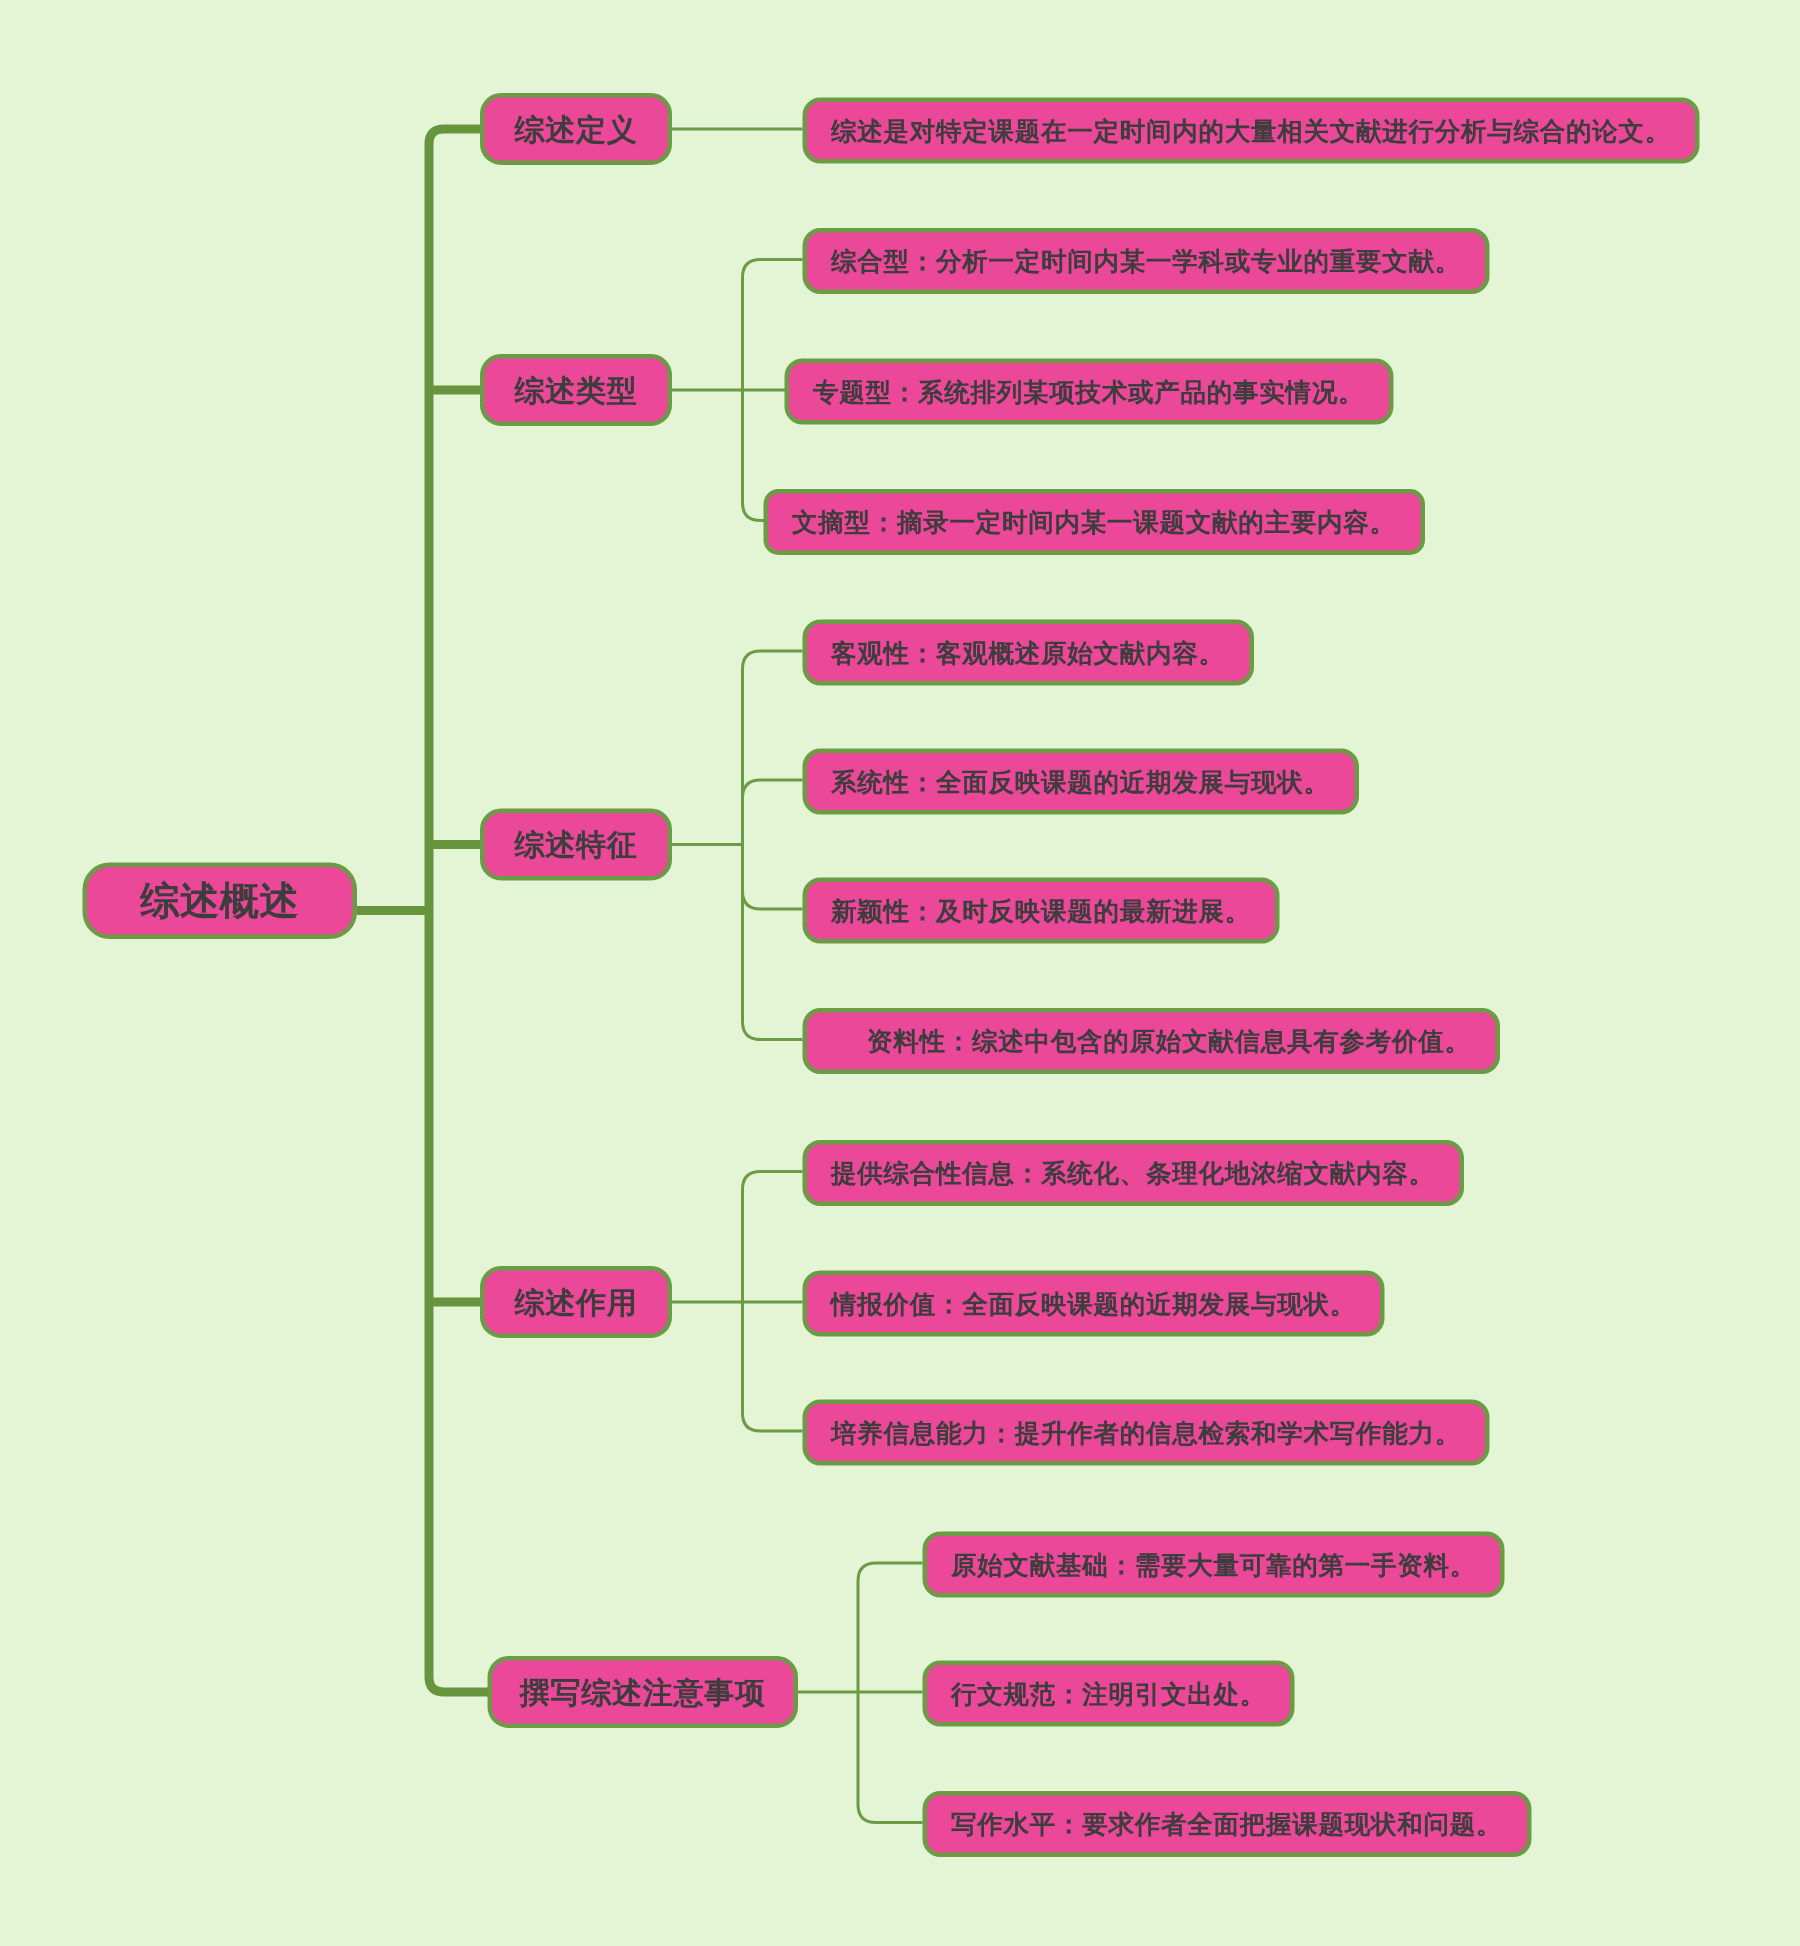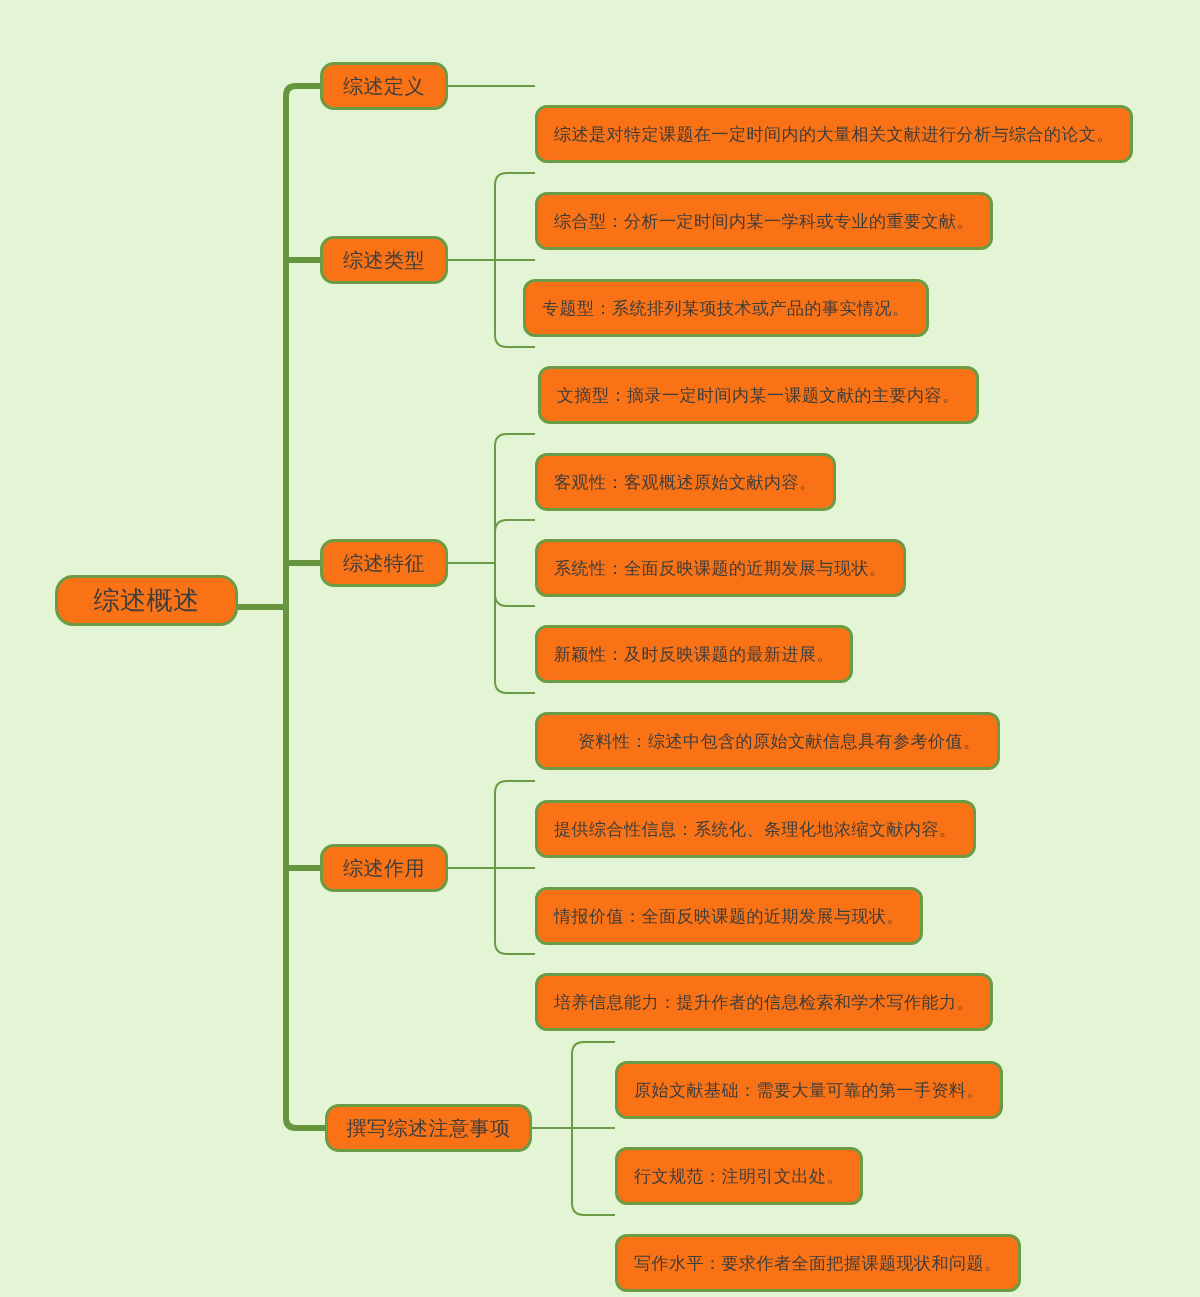--- a/index.html
+++ b/index.html
@@ -32,47 +32,47 @@
   svg.links path.thin {
     stroke: #6b9b44;
     stroke-width: 2;
   }
   .node {
     position: absolute;
     box-sizing: border-box;
     display: inline-flex;
     align-items: center;
     justify-content: center;
-    background: #f97316;
+    background: #ec4899;
     border: 3px solid #6b9b44;
     color: #3d3d3d;
     white-space: nowrap;
     letter-spacing: 0.5px;
+    font-weight: bold;
   }
   .node.root {
     width: 183px;
     height: 51px;
     border-radius: 18px;
     font-size: 26px;
   }
   .node.branch {
     width: 128px;
     height: 48px;
     border-radius: 14px;
     font-size: 20px;
   }
   .node.branch.wide {
     width: 207px;
   }
   .node.leaf {
-    height: 58px;
+    height: 44px;
     border-radius: 12px;
     font-size: 17px;
     padding: 0 16px;
-    margin-top: 40px;
   }
 </style>
 </head>
 <body>
 
 <div class="canvas">
 
   <svg class="links" width="1200" height="1297">
 
     <path class="thick" d="M 322 86 L 296 86 Q 286 86 286 96 L 286 1118 Q 286 1128 296 1128 L 330 1128"></path>
@@ -106,21 +106,21 @@
   </svg>
 
   <div class="node root" style="left:55px; top:575px;">综述概述</div>
 
   <div class="node branch" style="left:320px; top:62px;">综述定义</div>
   <div class="node leaf" style="left:535px; top:65px;">综述是对特定课题在一定时间内的大量相关文献进行分析与综合的论文。</div>
 
   <div class="node branch" style="left:320px; top:236px;">综述类型</div>
   <div class="node leaf" style="left:535px; top:152px;">综合型：分析一定时间内某一学科或专业的重要文献。</div>
   <div class="node leaf" style="left:523px; top:239px;">专题型：系统排列某项技术或产品的事实情况。</div>
-  <div class="node leaf" style="left:538px; top:326px;">文摘型：摘录一定时间内某一课题文献的主要内容。</div>
+  <div class="node leaf" style="left:509px; top:326px;border-radius:10px;">文摘型：摘录一定时间内某一课题文献的主要内容。</div>
 
   <div class="node branch" style="left:320px; top:539px;">综述特征</div>
   <div class="node leaf" style="left:535px; top:413px;">客观性：客观概述原始文献内容。</div>
   <div class="node leaf" style="left:535px; top:499px;">系统性：全面反映课题的近期发展与现状。</div>
   <div class="node leaf" style="left:535px; top:585px;">新颖性：及时反映课题的最新进展。</div>
   <div class="node leaf" style="left:535px; top:672px;padding-left:40px;">资料性：综述中包含的原始文献信息具有参考价值。</div>
 
   <div class="node branch" style="left:320px; top:844px;">综述作用</div>
   <div class="node leaf" style="left:535px; top:760px;">提供综合性信息：系统化、条理化地浓缩文献内容。</div>
   <div class="node leaf" style="left:535px; top:847px;">情报价值：全面反映课题的近期发展与现状。</div>

